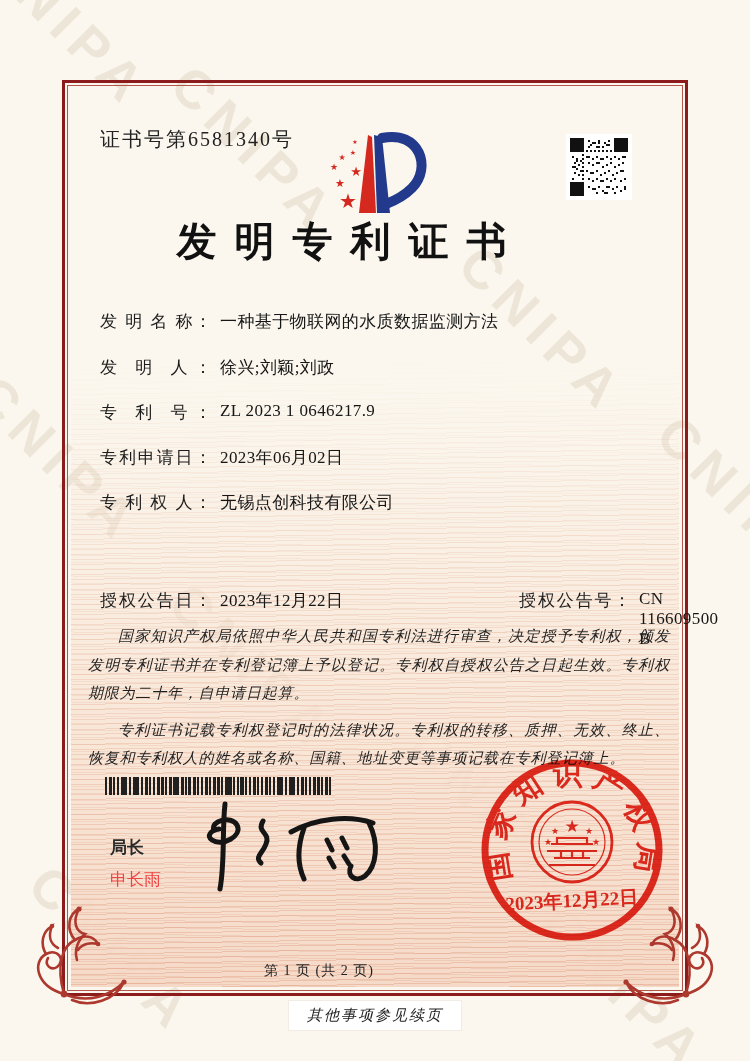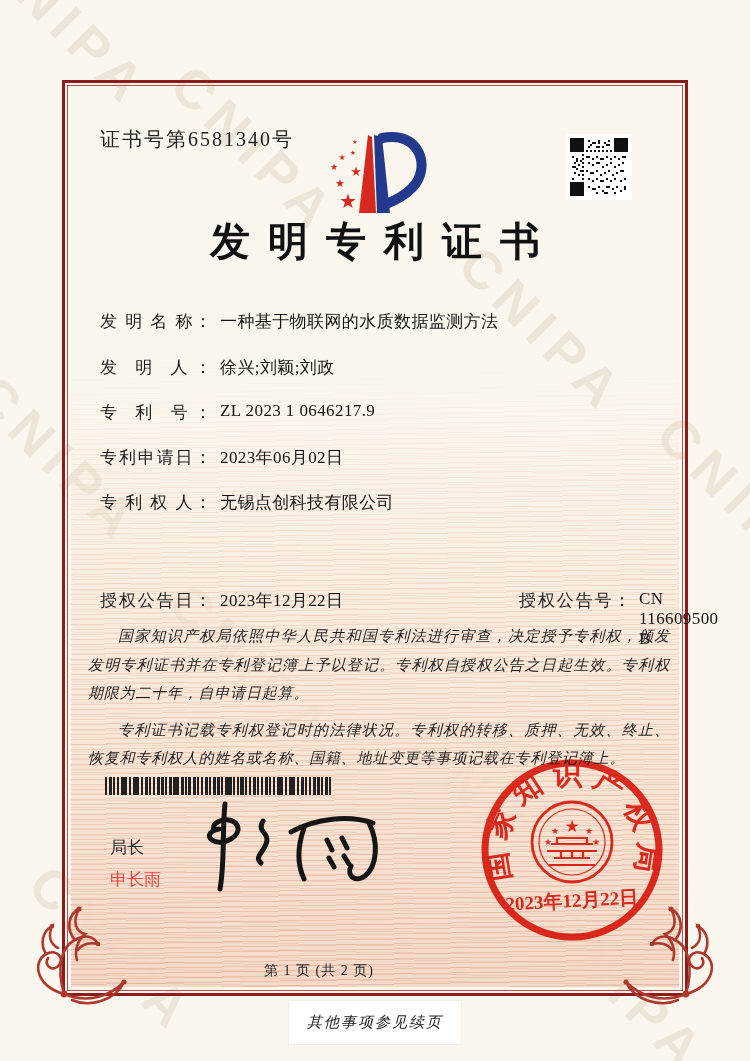--- a/index.html
+++ b/index.html
@@ -23,49 +23,49 @@
      -webkit-mask-image:linear-gradient(to bottom,transparent 0 30%,rgba(0,0,0,.55) 55%,#000 100%);
      mask-image:linear-gradient(to bottom,transparent 0 30%,rgba(0,0,0,.55) 55%,#000 100%);}
   .flourish{position:absolute;width:130px;height:130px;}
   .flourish.left{left:12px;top:882px;}
   .flourish.right{right:12px;top:882px;transform:scaleX(-1);}
   
   .cert-no{position:absolute;left:100px;top:126px;font-size:20px;letter-spacing:2px;color:#222;}
   .logo{position:absolute;left:328px;top:124px;}
   .qr-box{position:absolute;left:566px;top:134px;width:66px;height:66px;background:#fff;
           display:flex;align-items:center;justify-content:center;}
-  .title{position:absolute;left:0;top:214px;width:750px;text-align:center;
+  .title{position:absolute;left:0;top:214px;width:683px;text-align:center;
          font-size:40px;font-weight:bold;letter-spacing:18px;text-indent:18px;color:#111;}
   
   .frow{position:absolute;left:100px;width:570px;font-size:17px;display:flex;align-items:flex-start;}
   .flabel{display:inline-block;width:112px;flex:0 0 112px;text-align:justify;
           text-align-last:justify;letter-spacing:0.5px;color:#1c1c1c;}
   .fvalue{margin-left:8px;letter-spacing:0.4px;color:#161616;}
   .fvalue.wrap{width:446px;line-height:1.62;}
   .pair2{position:absolute;left:383px;top:0;display:flex;margin-left:36px;}
   
   .paras{position:absolute;left:88px;top:622px;width:582px;font-size:15px;line-height:1.9;
          font-style:italic;letter-spacing:0.8px;color:#1f1f1f;text-align:justify;}
   .paras p{margin:0 0 8px 0;text-indent:2em;}
   
   .barcode{position:absolute;left:105px;top:777px;width:226px;height:18px;
      background:
       repeating-linear-gradient(90deg,#202020 0 2px,rgba(0,0,0,0) 2px 4px),
       repeating-linear-gradient(90deg,#202020 0 1px,rgba(0,0,0,0) 1px 6px),
       repeating-linear-gradient(90deg,rgba(0,0,0,0) 0 5px,#202020 5px 7px,rgba(0,0,0,0) 7px 13px);}
   .sig-title{position:absolute;left:110px;top:836px;font-size:17px;
-     font-family:"Liberation Sans","DejaVu Sans",sans-serif;color:#2a2a2a;}
+     font-family:"Liberation Sans","DejaVu Sans",sans-serif;color:#2a2a2a;font-weight:bold;}
   .sig-name{position:absolute;left:110px;top:868px;font-size:17px;
      font-family:"Liberation Sans","DejaVu Sans",sans-serif;color:#ef4444;}
   .signature{position:absolute;left:196px;top:796px;}
   .seal{position:absolute;left:476px;top:754px;mix-blend-mode:multiply;opacity:0.96;}
   .footer-page{position:absolute;left:0;top:962px;width:638px;text-align:center;
      font-size:14px;letter-spacing:1px;color:#222;}
   .note-box{position:absolute;left:50%;transform:translateX(-50%);top:1001px;background:#fff;
-     padding:12px 18px;font-size:15px;font-style:italic;letter-spacing:2px;color:#222;
+     padding:5px 18px;font-size:15px;font-style:italic;letter-spacing:2px;color:#222;
      box-shadow:0 0 0 1px rgba(0,0,0,0.04);}
 </style>
 </head>
 <body>
 
 <div class="page">
 
   <span class="wm" style="left:-38px;top:-8px">CNIPA</span>
   <span class="wm" style="left:150px;top:118px">CNIPA</span>
   <span class="wm" style="left:438px;top:298px">CNIPA</span>

